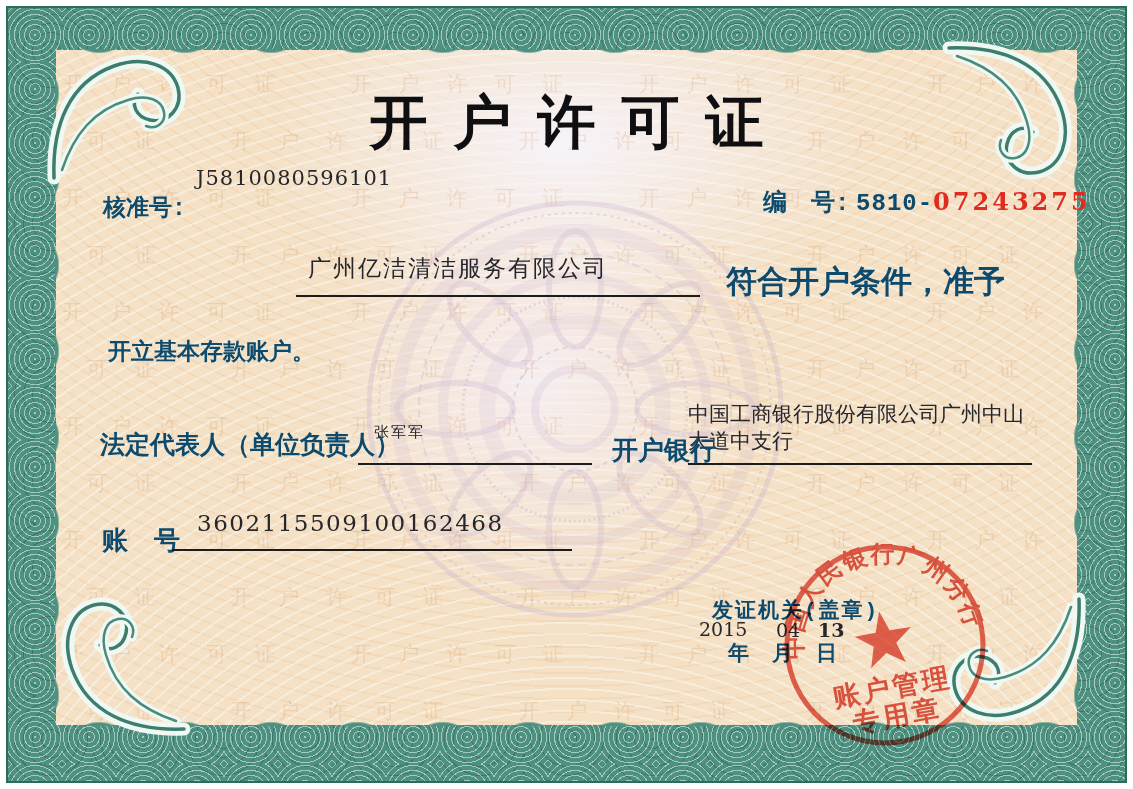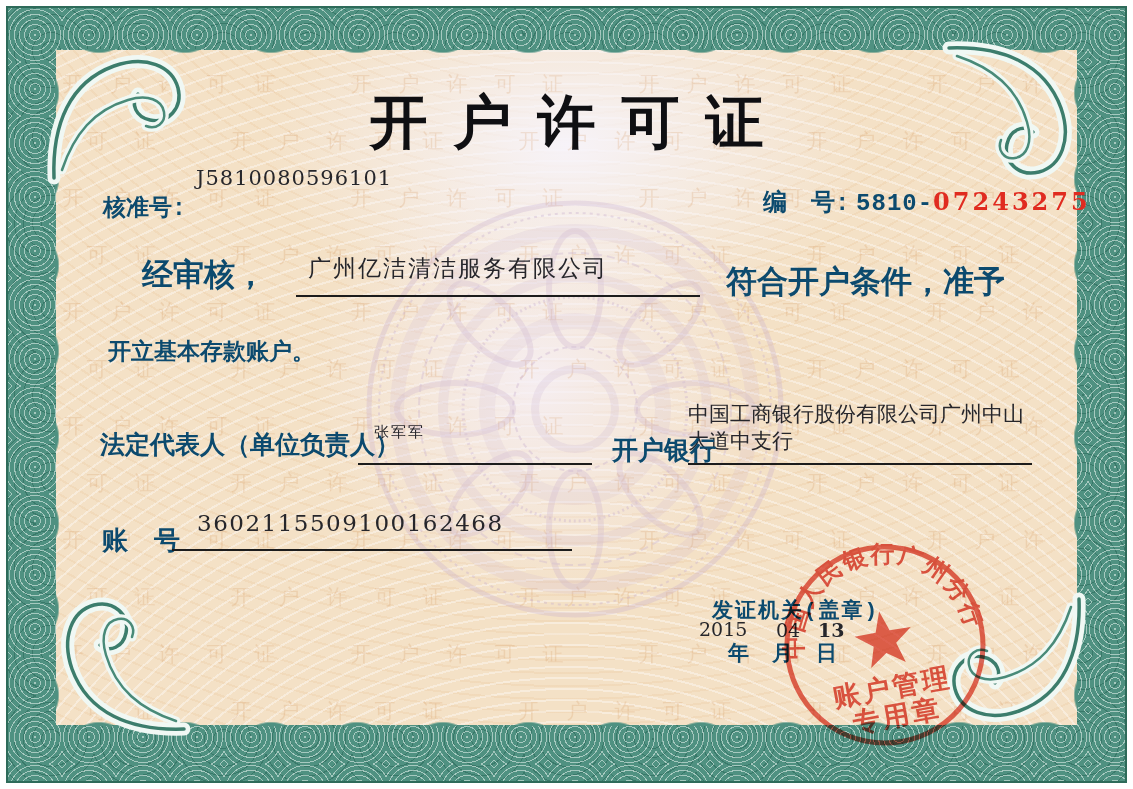--- a/index.html
+++ b/index.html
@@ -129,21 +129,20 @@
   <div class="abs title">开户许可证</div>
 
   <div class="abs val" style="left:196px;top:166px;font-size:21px;letter-spacing:1px;">J5810080596101</div>
   <div class="abs lbl" style="left:103px;top:192px;font-size:23px;">核准号:</div>
 
   <div class="abs" style="left:763px;top:186px;font-size:24px;">
     <span class="lbl">编　号:</span>
     <span class="lbl" style="letter-spacing:1px;">5810-</span><span class="val" style="color:#e02b20;font-weight:700;letter-spacing:3px;">07243275</span>
   </div>
 
-  <div class="abs lbl" style="left:142px;top:254px;font-size:31px;">经审核，</div>
   <div class="abs val" style="left:308px;top:253px;font-size:23px;letter-spacing:2px;">广州亿洁清洁服务有限公司</div>
   <div class="rule" style="left:296px;top:295px;width:404px;"></div>
   <div class="abs lbl" style="left:726px;top:261px;font-size:31px;">符合开户条件，准予</div>
 
   <div class="abs lbl" style="left:108px;top:336px;font-size:23px;">开立基本存款账户。</div>
 
   <div class="abs lbl" style="left:100px;top:428px;font-size:25px;">法定代表人（单位负责人）</div>
   <div class="abs val" style="left:374px;top:423px;font-size:15px;letter-spacing:2px;">张军军</div>
   <div class="rule" style="left:358px;top:463px;width:234px;"></div>
 

